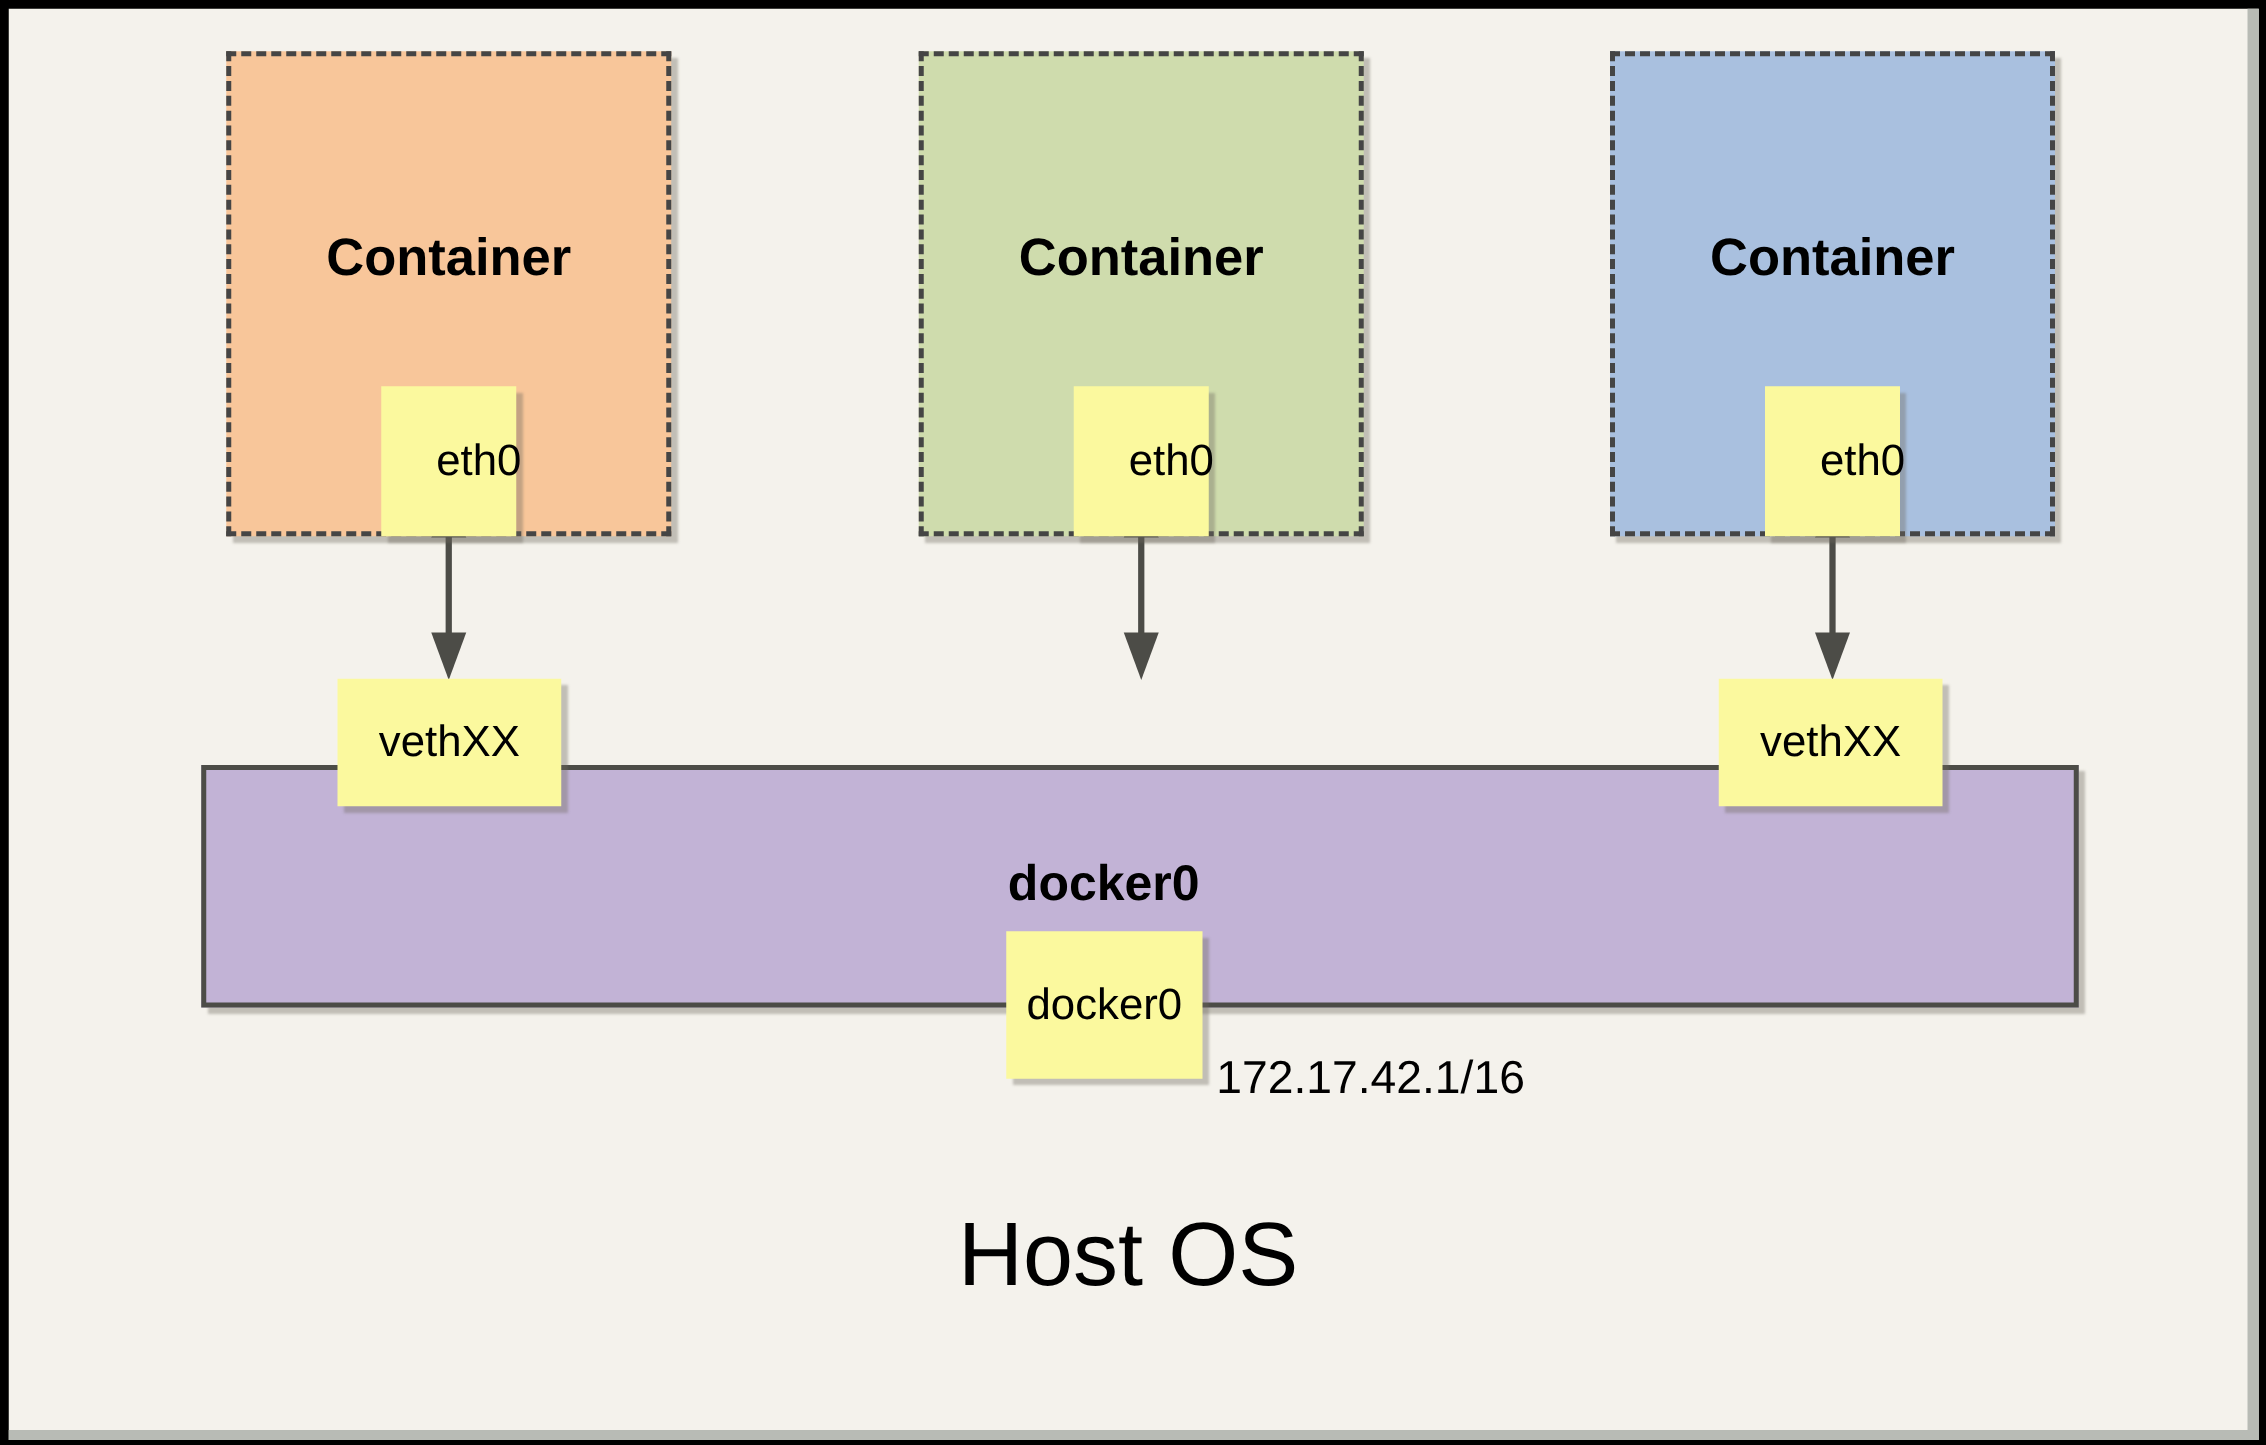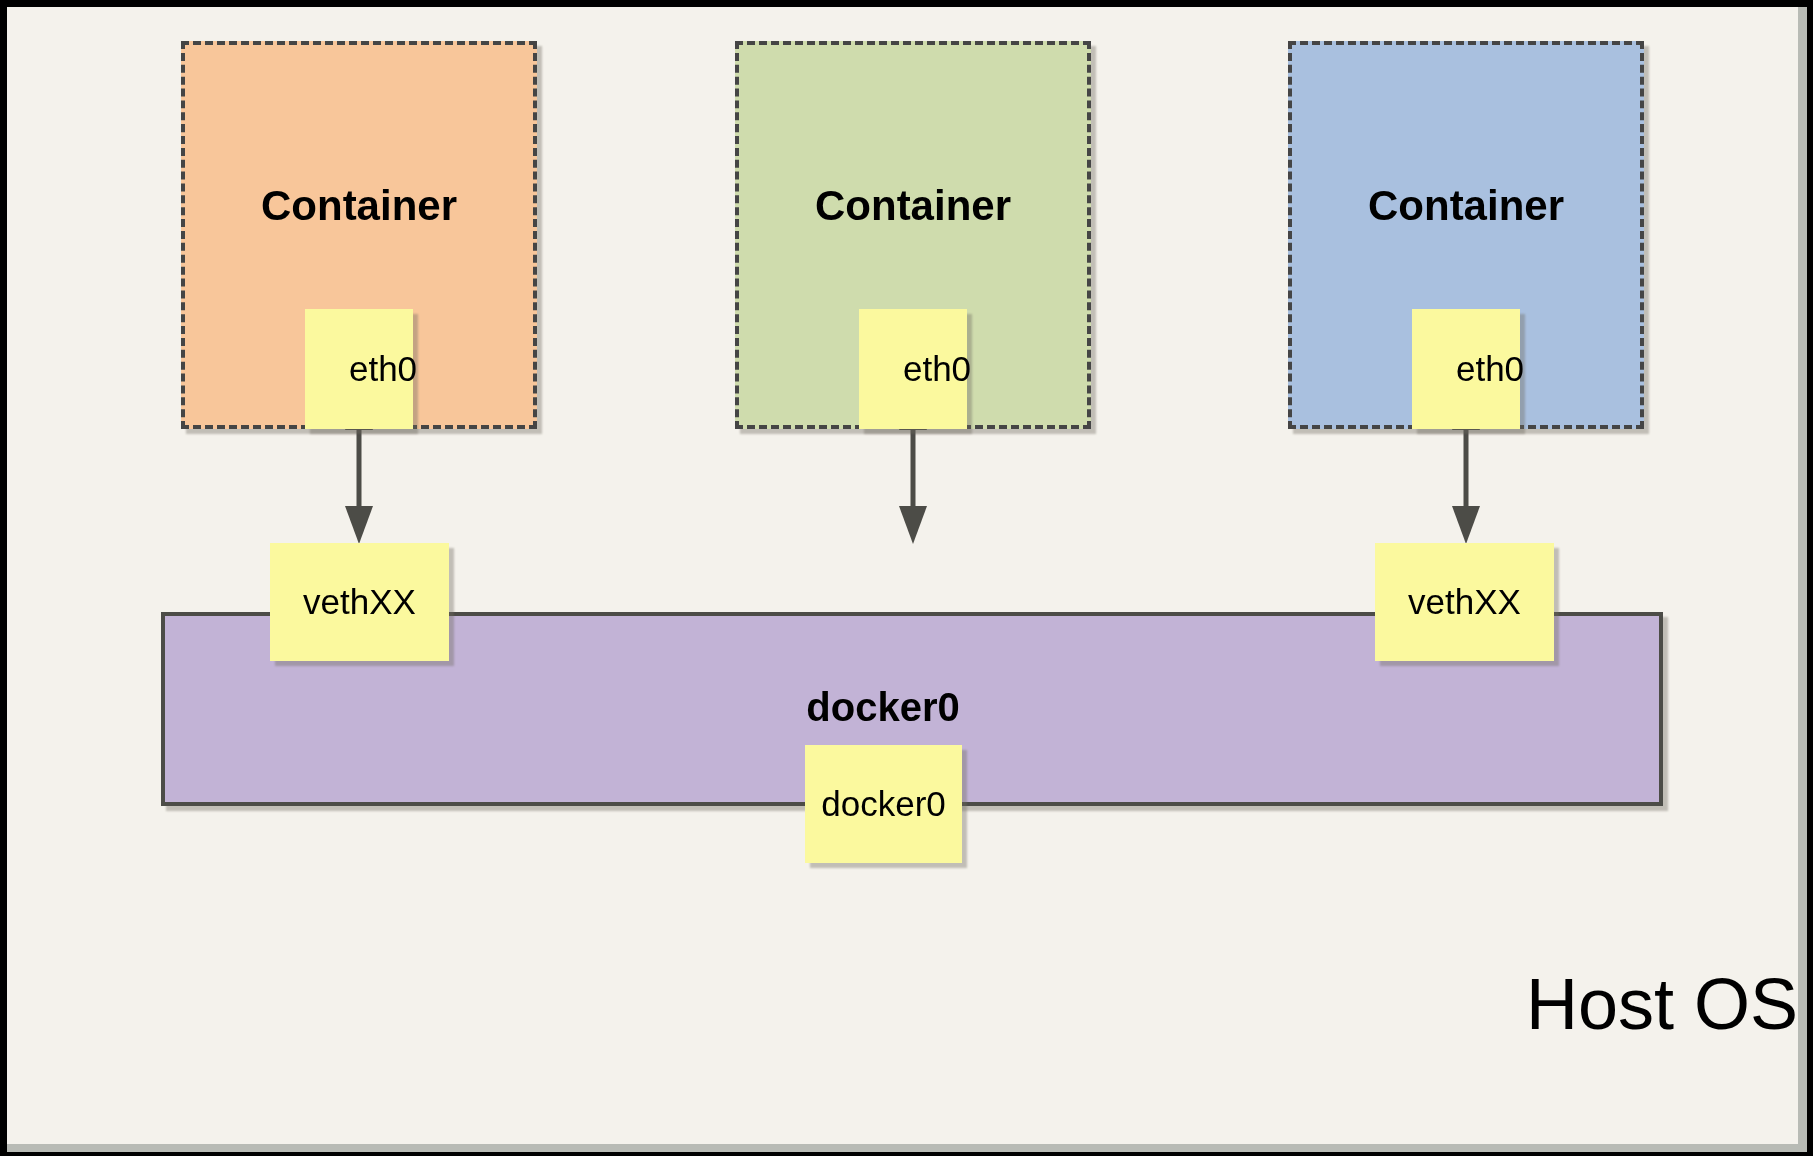--- a/index.html
+++ b/index.html
@@ -66,40 +66,40 @@
   }
   .bridge-title {
     position:absolute; left:676px; top:678px;
     width:400px; text-align:center;
     font-weight:bold; font-size:40px; line-height:44px;
     z-index:2;
   }
   
   .veth-box {
     position:absolute; top:536px;
-    width:179px; height:118px;
+    width:179px; height:102px;
     z-index:3;
   }
   .vpos-0 { left:263px; }
   .vpos-1 { left:816px; }
   .vpos-2 { left:1368px; }
   
   .docker0-box {
     position:absolute; left:798px; top:738px;
     width:157px; height:118px;
     z-index:3;
   }
   .ip-label {
     position:absolute; left:966px; top:834px;
     font-size:37px; line-height:42px;
     z-index:3;
   }
   .host-label {
     position:absolute; left:0; right:0; top:958px;
-    text-align:right;
+    text-align:center;
     font-size:72px; line-height:78px;
   }
 </style>
 </head>
 <body>
 
 <div class="page">
 
   <div class="container-box cpos-0" style="background-color: rgb(248, 198, 154);">
     <div class="container-label">Container</div>
@@ -144,16 +144,17 @@
   <div class="note veth-box vpos-0">
     <span>vethXX</span>
   </div>
   <div class="note veth-box vpos-2">
     <span>vethXX</span>
   </div>
 
   <div class="note docker0-box">
     <span>docker0</span>
   </div>
+  <div class="ip-label">172.17.42.1/16</div>
 
   <div class="host-label">Host OS</div>
 
 </div>
 
 </body></html>

